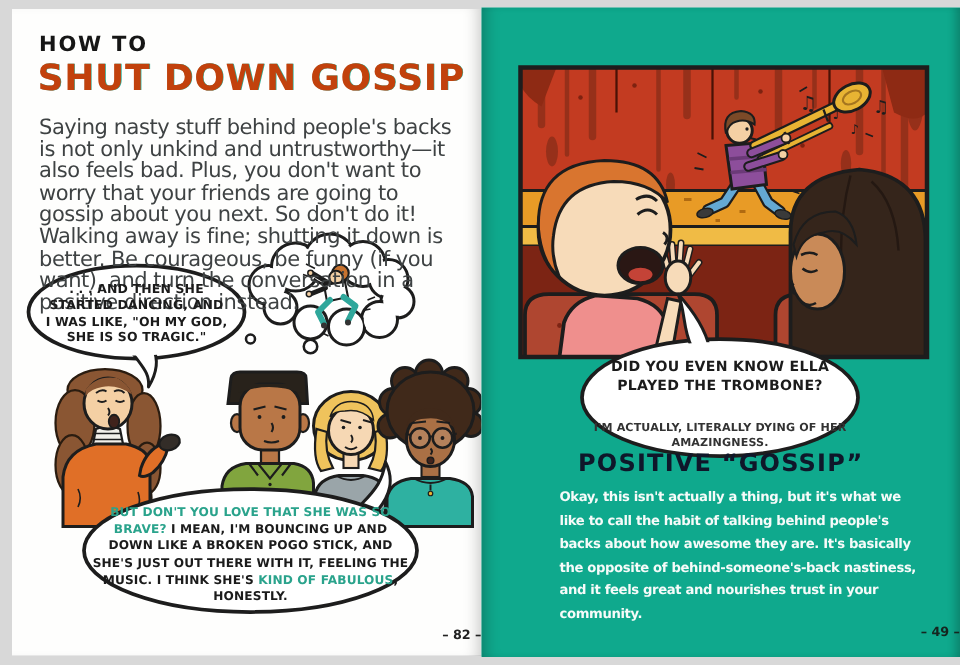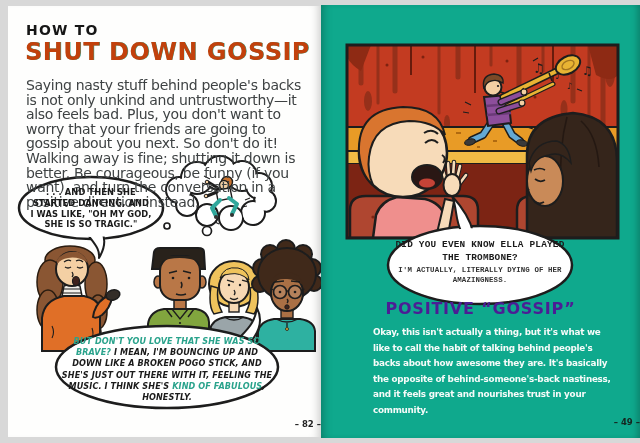--- a/index.html
+++ b/index.html
@@ -14,27 +14,27 @@
   .abs{position:absolute;}
   .kicker{left:18px;top:16px;font-size:14px;font-weight:bold;letter-spacing:1.2px;color:#161616;}
   .title{left:17px;top:32px;font-size:24px;font-weight:bold;letter-spacing:.5px;color:#c2410c;
          text-shadow:.4px 0 #2FB19A;}
   .intro{left:18px;top:72px;width:284px;font-size:14px;line-height:14.6px;letter-spacing:-.3px;
          color:#3E4243;}
   .art{left:0;top:0;width:100%;height:100%;}
   .bubtxt{font-weight:bold;color:#1b1b1b;text-align:center;}
   .b1{left:15px;top:181px;width:136px;font-size:8.3px;line-height:10.8px;letter-spacing:.1px;}
   .b1 span{display:block;}
-  .b2{left:52px;top:330px;width:214px;font-size:8.1px;line-height:11.2px;letter-spacing:.1px;font-style:italic;}
+  .b2{left:52px;top:330px;width:214px;font-size:8.1px;line-height:11.2px;letter-spacing:.1px;}
   .teal{color:#2AA38C;}
-  .b3{left:64px;top:234px;width:190px;font-family:Liberation Mono, monospace;}
+  .b3{left:64px;top:234px;width:190px;}
   .b3-main{font-size:9.4px;line-height:12.5px;font-weight:bold;color:#1b1b1b;letter-spacing:.2px;}
-  .b3-sub{margin-top:1px;font-size:7.4px;line-height:10px;font-weight:bold;color:#333;letter-spacing:.1px;}
+  .b3-sub{margin-top:16px;font-size:7.4px;line-height:10px;font-weight:bold;color:#333;letter-spacing:.1px;}
   .heading{left:0;top:294px;width:100%;text-align:center;font-size:16px;font-weight:bold;
-           letter-spacing:.8px;color:#4c1d95;}
+           letter-spacing:.8px;color:#0f172a;}
   .rbody{left:52px;top:320px;width:246px;font-size:8.8px;line-height:15.6px;letter-spacing:-.25px;
          font-weight:bold;color:#F6FBF9;}
   .pagenum{left:0;width:100%;text-align:right;font-size:8.5px;font-weight:bold;}
   .pn-left{top:413px;color:#222;}
   .pn-right{top:412px;color:#15251F;}
 </style>
 </head>
 <body>
 
 <div class="book">

